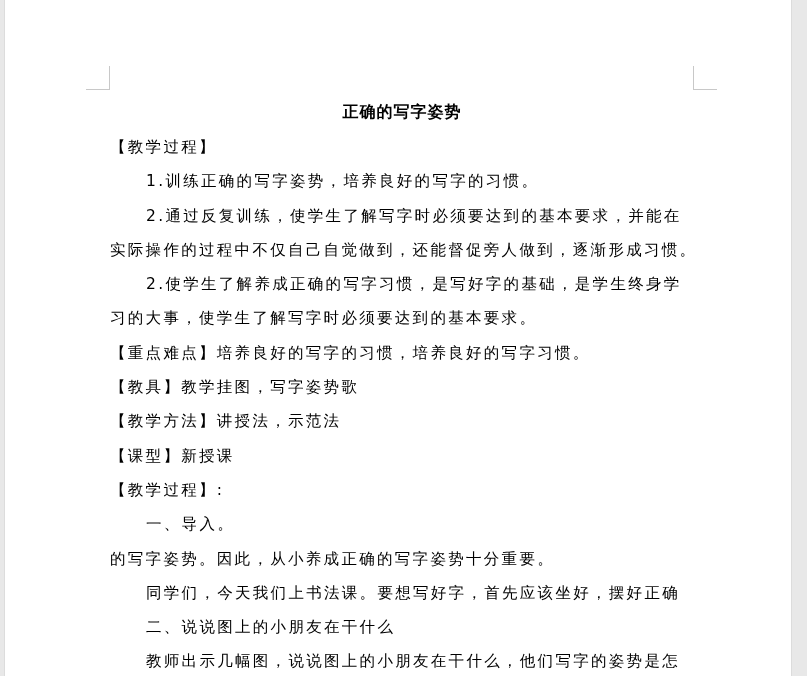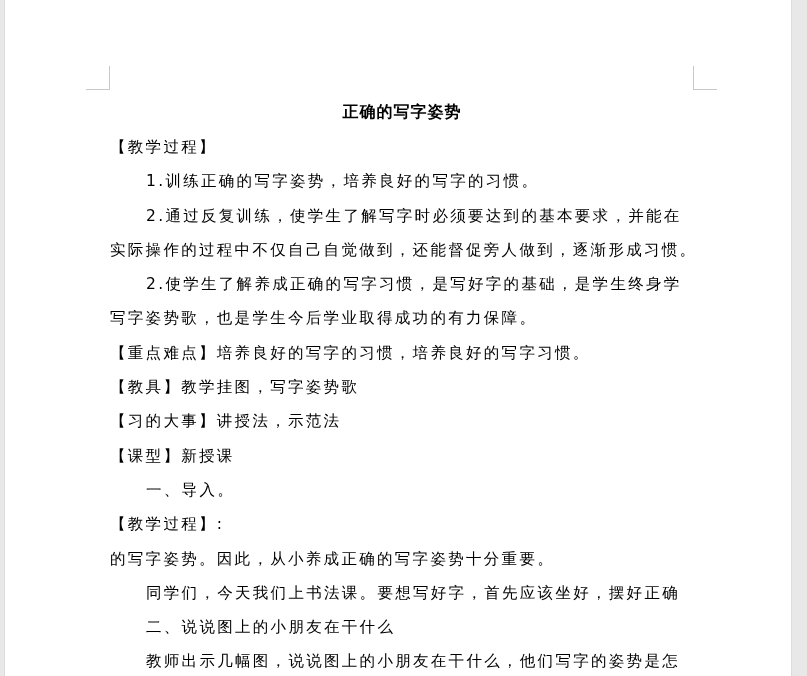--- a/index.html
+++ b/index.html
@@ -84,26 +84,26 @@
     <div class="corner tr"></div>
 
     <div class="content">
       <h1 class="title">正确的写字姿势</h1>
 
       <span class="line">【教学过程】</span>
       <span class="line indent">1.训练正确的写字姿势，培养良好的写字的习惯。</span>
       <span class="line indent">2.通过反复训练，使学生了解写字时必须要达到的基本要求，并能在</span>
       <span class="line">实际操作的过程中不仅自己自觉做到，还能督促旁人做到，逐渐形成习惯。</span>
       <span class="line indent">2.使学生了解养成正确的写字习惯，是写好字的基础，是学生终身学</span>
-      <span class="line">写字姿势歌，也是学生今后学业取得成功的有力保障。</span>
+      <span class="line">习的大事，使学生了解写字时必须要达到的基本要求。</span>
       <span class="line">【重点难点】培养良好的写字的习惯，培养良好的写字习惯。</span>
       <span class="line">【教具】教学挂图，写字姿势歌</span>
-      <span class="line">【习的大事】讲授法，示范法</span>
+      <span class="line">【教学方法】讲授法，示范法</span>
       <span class="line">【课型】新授课</span>
+      <span class="line">【教学过程】:</span>
       <span class="line indent">一、导入。</span>
-      <span class="line">【教学过程】:</span>
       <span class="line">的写字姿势。因此，从小养成正确的写字姿势十分重要。</span>
       <span class="line indent">同学们，今天我们上书法课。要想写好字，首先应该坐好，摆好正确</span>
       <span class="line indent">二、说说图上的小朋友在干什么</span>
       <span class="line indent">教师出示几幅图，说说图上的小朋友在干什么，他们写字的姿势是怎</span>
     </div>
   </div>
 </div>
 
 </body></html>

